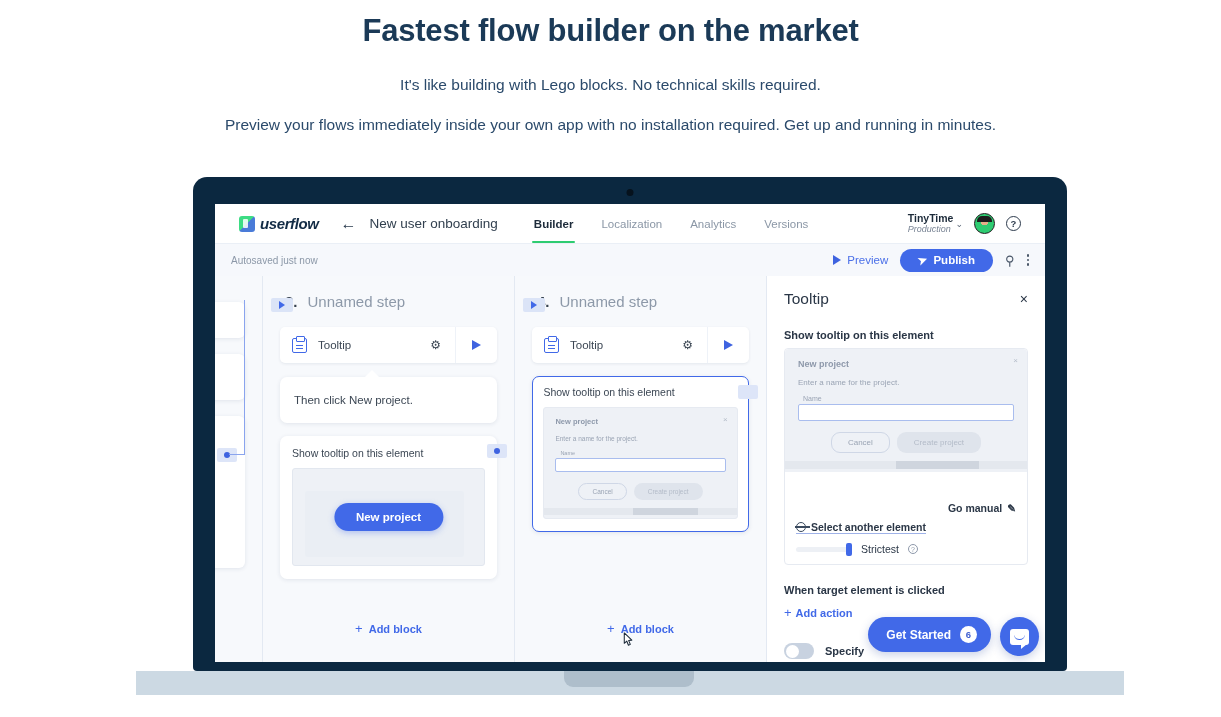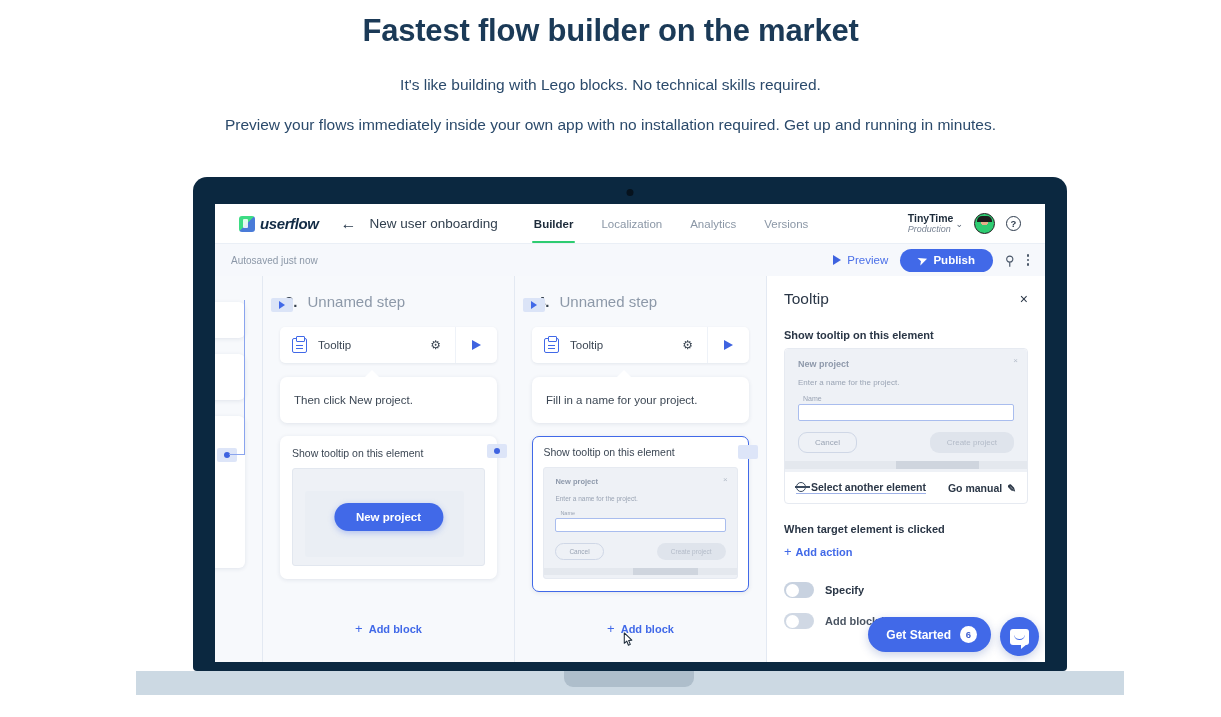--- a/index.html
+++ b/index.html
@@ -237,21 +237,21 @@
     border-radius: 3px; padding: 9px 11px 3px 11px; position: relative;
   }
   .mm-title { font-size: 7.5px; color: #8e99ab; font-weight: 700; }
   .mm-x { position: absolute; right: 9px; top: 7px; font-size: 8px; color: #b5bdc9; }
   .mm-desc { margin-top: 9px; font-size: 6.5px; color: #9aa4b4; }
   .mm-label { margin-top: 8px; margin-left: 5px; font-size: 5.5px; color: #9aa4b4; }
   .mm-input {
     margin-top: 2px; height: 14px; background: #fff; border: 1px solid #a9bdee;
     border-radius: 2px;
   }
-  .mm-actions { margin-top: 11px; display: flex; justify-content: space-between; gap: 7px; }
+  .mm-actions { margin-top: 11px; display: flex; justify-content: center; gap: 7px; }
   .mm-btn {
     font-size: 6.5px; color: #9aa4b4; padding: 4px 13px; border-radius: 9px;
     border: 1px solid #cfd7e6;
   }
   .mm-btn.primary { background: #dfe4ec; border-color: transparent; color: #b3bbc8; }
   .mm-foot {
     margin-top: 8px; height: 7px; background: #e4e8ee;
     margin-left: -11px; margin-right: -11px; position: relative;
   }
   .mm-foot::after {
@@ -293,21 +293,21 @@
   .props-card .mm-label { font-size: 7px; }
   .props-card .mm-input { height: 17px; }
   .props-card .mm-btn { font-size: 8px; padding: 5px 16px; }
   .props-card .mm-foot { margin-left:-13px; margin-right:-13px; height: 8px; }
 
   .sel-row {
     display: flex; align-items: center; padding: 9px 11px 0 11px;
   }
   .sel-link {
     font-size: 10.5px; font-weight: 700; color: #2a3646;
-    border-bottom: 1px solid #9fb2e8; display: flex; align-items: center; gap: 5px;
+    border-bottom: 1px solid #9fb2e8; display: flex; align-items: center; gap: 5px; margin-top: 40px;
   }
   .target-icon {
     width: 10px; height: 10px; border: 1.3px solid #3a4a5e; border-radius: 50%;
     position: relative;
   }
   .target-icon::after {
     content:""; position:absolute; left:-2.5px; top:3.4px; width:15px; height:1.3px; background:#3a4a5e;
   }
   .go-manual {
     margin-left: auto; font-size: 10.5px; font-weight: 700; color: #2a3646;
@@ -484,23 +484,20 @@
         <div class="step-head">
           <span class="step-num">4.</span>
           <span class="step-name">Unnamed step</span>
         </div>
         <div class="card-stack">
           <div class="block-tooltip">
             <span class="bt-icon"></span>
             <span class="bt-label">Tooltip</span>
             <span class="bt-gear">⚙</span>
             <span class="bt-run"></span>
-          </div>
-          <div class="speech">
-            <span>Fill in a name for your project.</span>
           </div>
           <div class="element-card selected">
             <div class="ec-title">Show tooltip on this element</div>
             <div class="ec-port plain"></div>
             <div class="mock-modal">
               <div class="mm-title">New project</div>
               <div class="mm-x">×</div>
               <div class="mm-desc">Enter a name for the project.</div>
               <div class="mm-label">Name</div>
               <div class="mm-input"></div>
@@ -544,20 +541,27 @@
             <div class="sel-link">
               <span class="target-icon"></span>
               <span>Select another element</span>
             </div>
             <div class="go-manual">
               <span>Go manual</span>
               <span>✎</span>
             </div>
           </div>
 
+          <div class="slider-row">
+            <div class="slider-track">
+              <div class="slider-thumb"></div>
+            </div>
+            <div class="slider-label">Strictest</div>
+            <div class="qmark">?</div>
+          </div>
         </div>
 
         <div class="when-label">When target element is clicked</div>
         <div class="add-action">
           <span class="plus">+</span><span>Add action</span>
         </div>
 
         <div class="toggle-row">
           <div class="toggle"></div>
           <div class="toggle-text">Specify</div>

